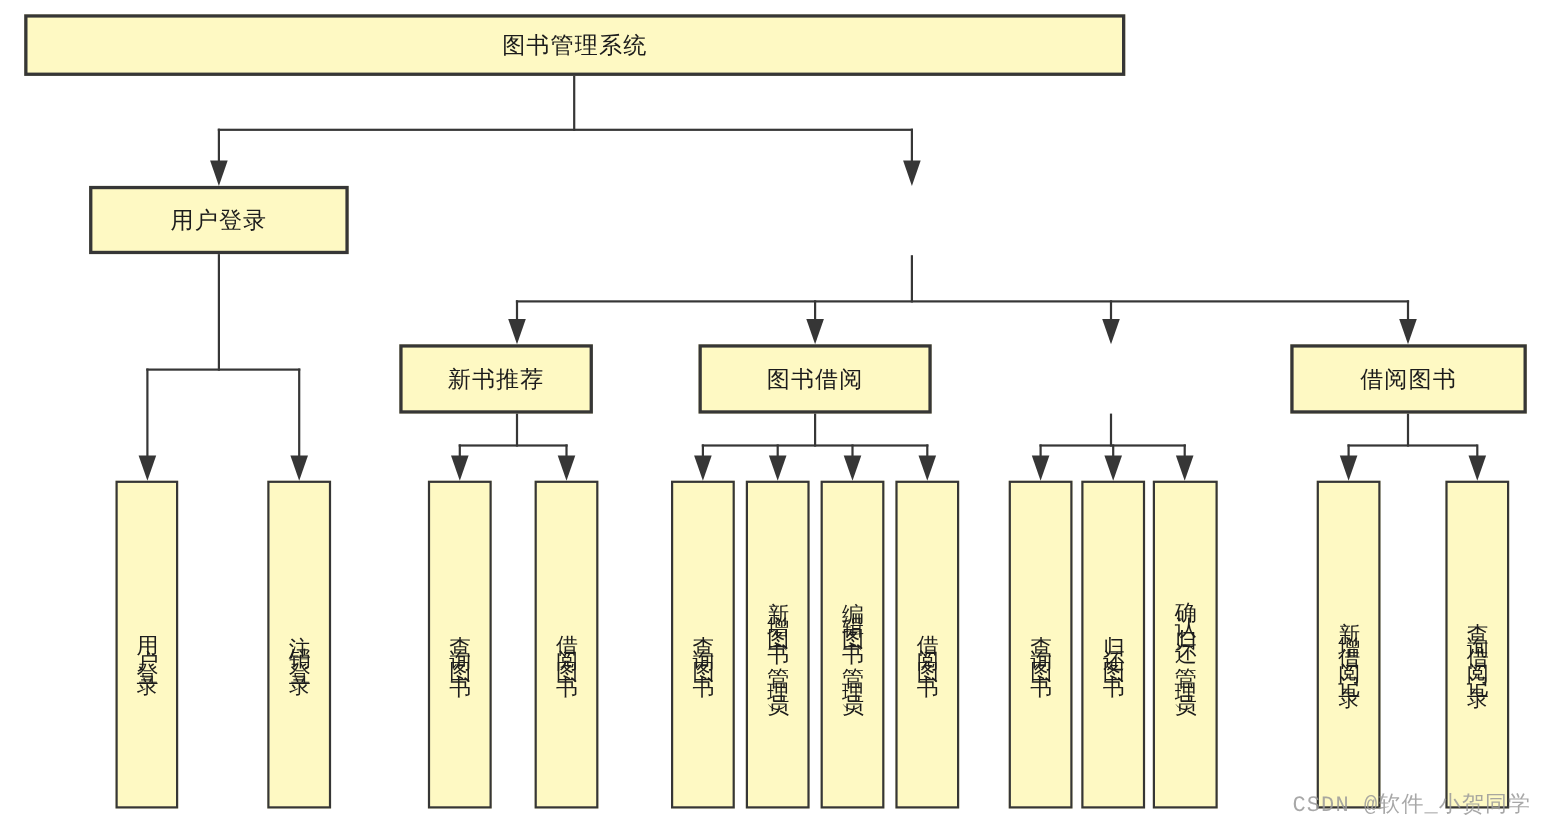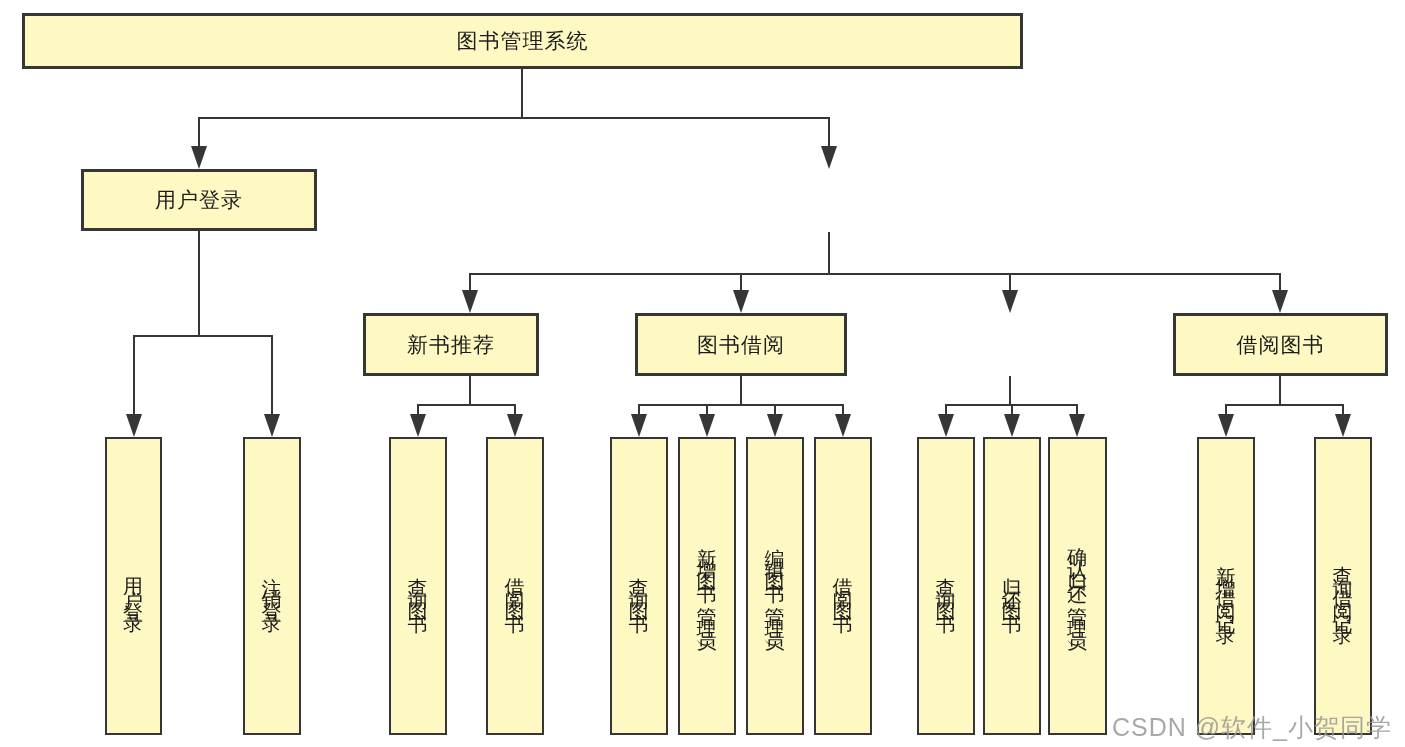--- a/index.html
+++ b/index.html
@@ -20,21 +20,21 @@
   .vl,.hl{position:absolute;background:#363636;}
   .vl{width:2px;}
   .hl{height:2px;}
   .ar{
     position:absolute;width:0;height:0;
     border-left:8px solid transparent;border-right:8px solid transparent;
     border-top:23px solid #363636;
   }
   .watermark{
     position:absolute;right:13px;bottom:3px;z-index:9;
-    font-size:25px;color:rgba(153,153,153,0.85);letter-spacing:1px;
+    font-size:20px;color:rgba(153,153,153,0.85);letter-spacing:1px;font-family:Liberation Mono, monospace;
   }
 </style>
 </head>
 <body>
 
 <div id="canvas">
 
   <div class="box" style="left:22px;top:13px;width:1001px;height:56px;">图书管理系统</div>
 
   <div class="box" style="left:81px;top:169px;width:236px;height:62px;">用户登录</div>

